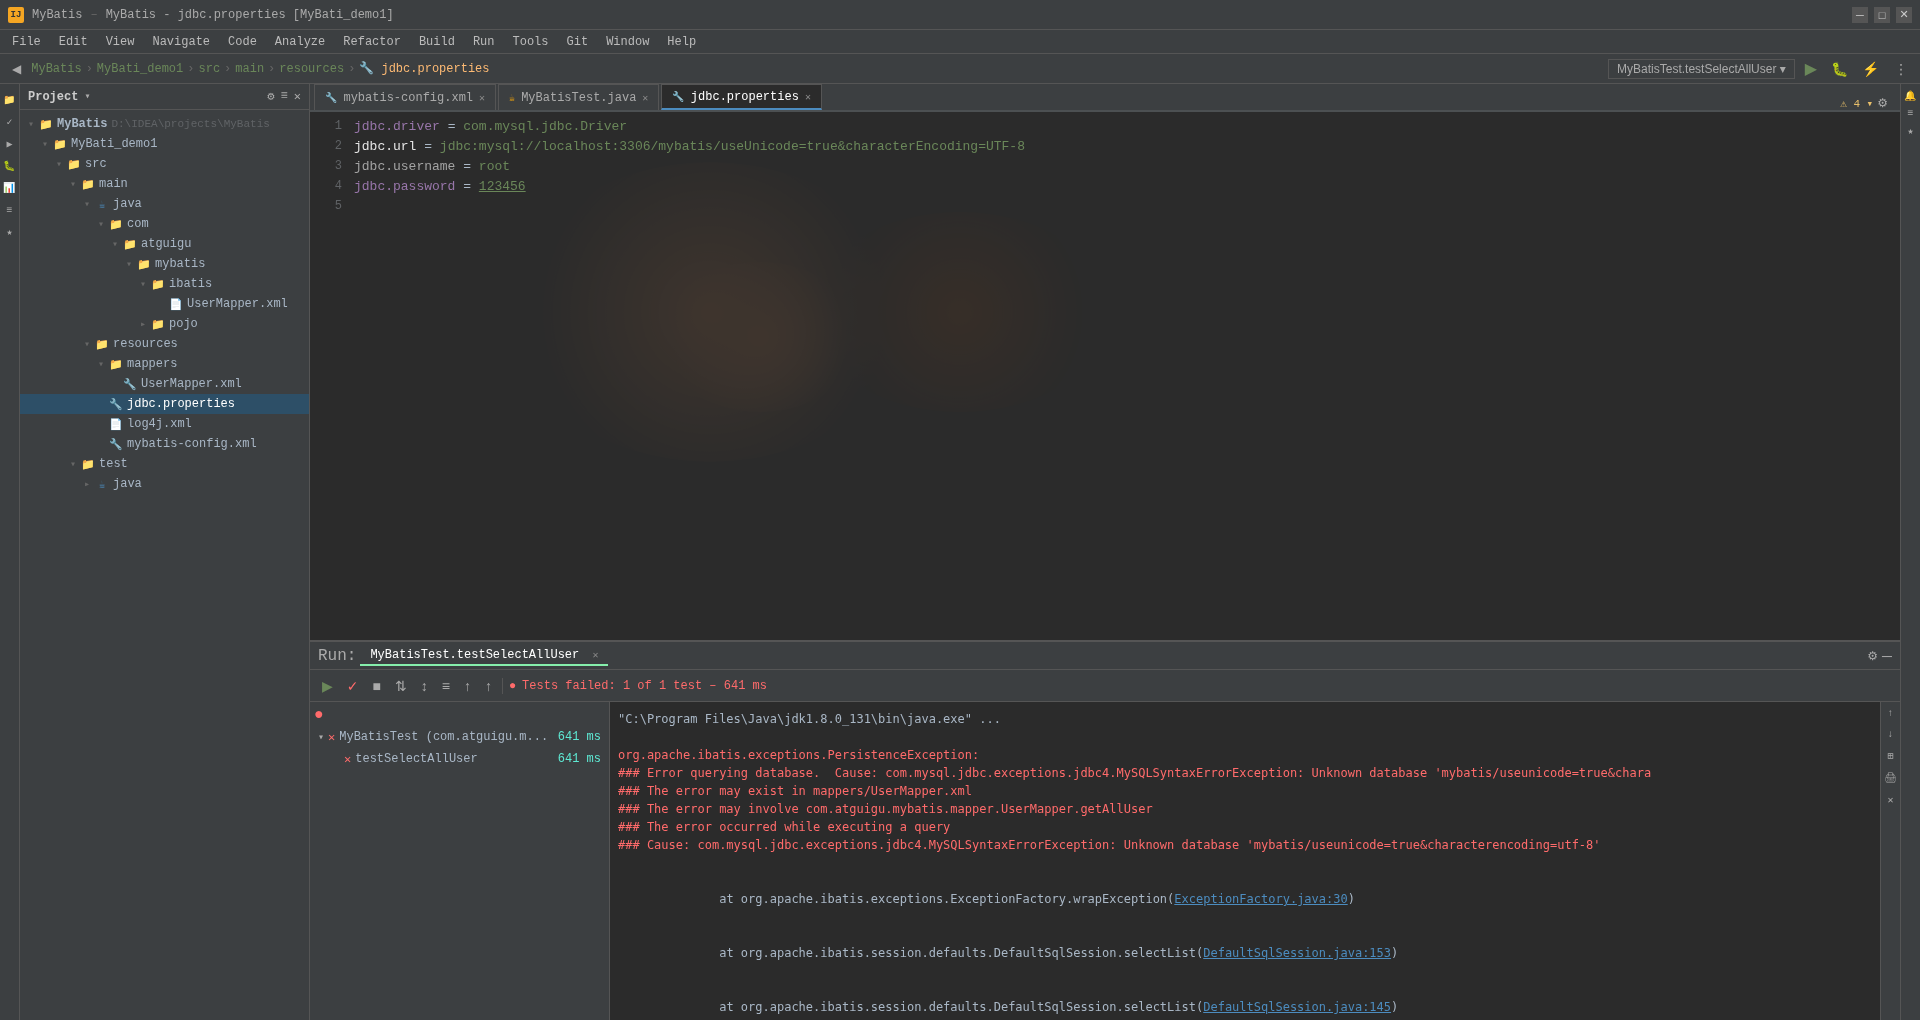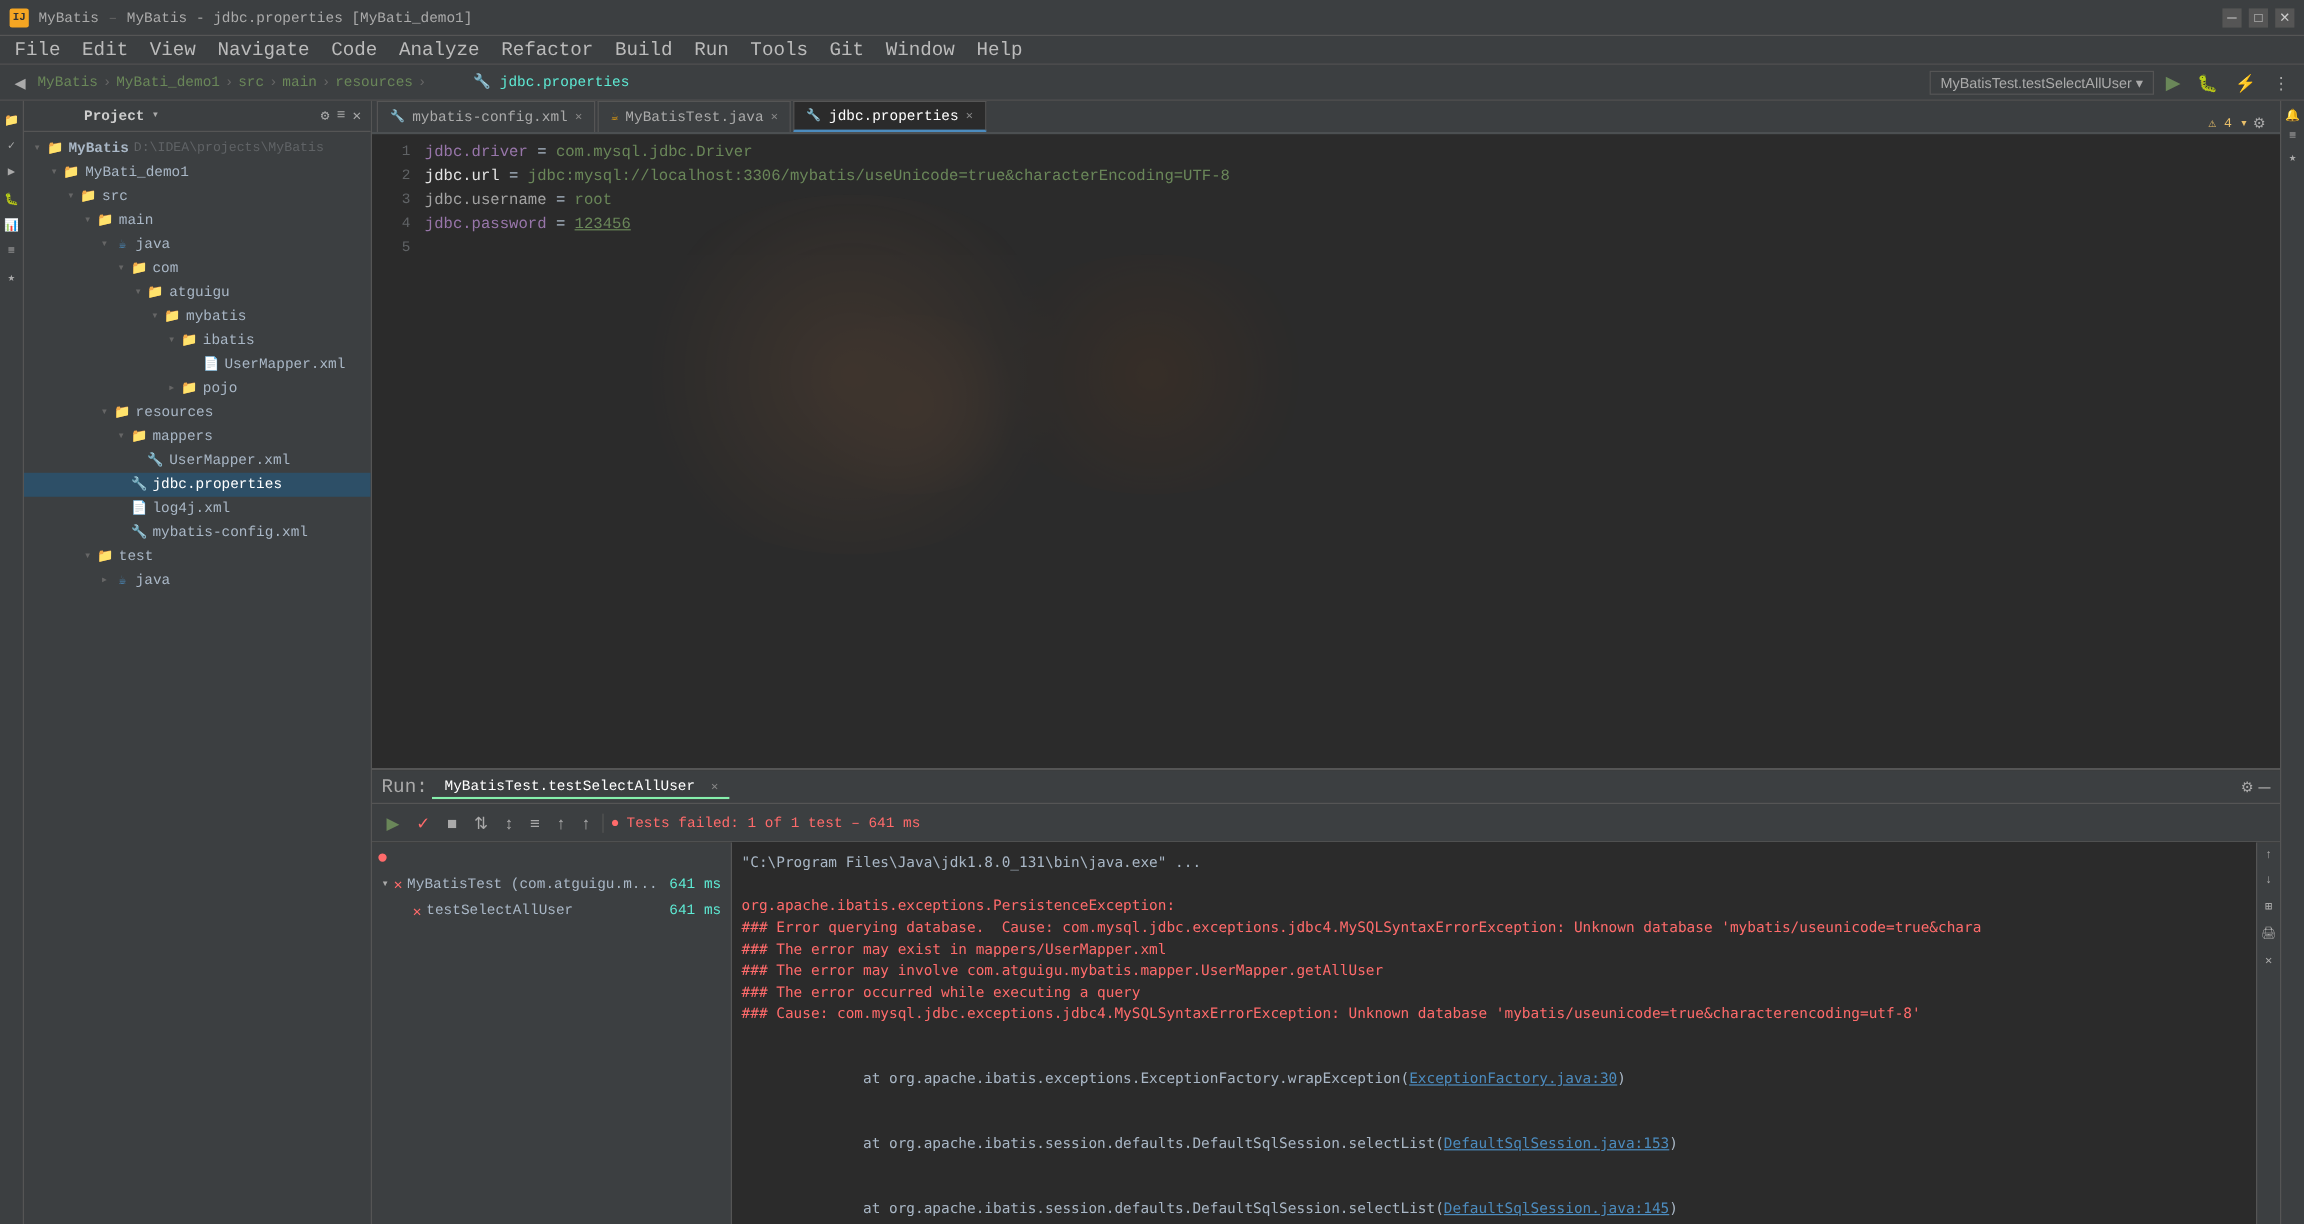--- a/index.html
+++ b/index.html
@@ -44,38 +44,38 @@
       display: flex;
       align-items: center;
       padding: 0 4px;
       border-bottom: 1px solid #555;
       gap: 2px;
     }
     .menu-item {
       padding: 2px 8px;
       color: #bbb;
       cursor: pointer;
-      font-size: 16px;
+      font-size: 12px;
       border-radius: 2px;
     }
 
     
     .toolbar {
       height: 30px;
       background: #3c3f41;
       display: flex;
       align-items: center;
       padding: 0 8px;
       gap: 6px;
       border-bottom: 1px solid #555;
     }
     .breadcrumb { display: flex; align-items: center; gap: 4px; color: #aaa; font-size: 12px; }
     .breadcrumb-sep { color: #666; }
     .breadcrumb-item { color: #6a8759; cursor: pointer; }
-    .breadcrumb-file { color: #5eead4; margin-left: 35px; }
+    .breadcrumb-file { color: #fdba74; }
     .left-icon { width: 16px; height: 16px; color: #aaa; font-size: 10px; display: flex; align-items: center; justify-content: center; cursor: pointer; }
 
     
     .project-panel {
       width: 290px;
       background: #3c3f41;
       border-right: 1px solid #555;
       display: flex;
       flex-direction: column;
       overflow: hidden;
@@ -356,21 +356,21 @@
     <div class="left-icon">✓</div>
     <div class="left-icon">▶</div>
     <div class="left-icon">🐛</div>
     <div class="left-icon">📊</div>
     <div class="left-icon">≡</div>
     <div class="left-icon">★</div>
   </div>
 
   <div class="project-panel">
     <div class="panel-header">
-      <div style="display:flex;gap:6px;margin-left:42px;">
+      <div style="display:flex;gap:6px;">
         <span style="color:#ccc;font-size:12px;font-weight:bold;">Project</span>
         <span style="color:#aaa;font-size:10px;">▾</span>
       </div>
       <div style="display:flex;gap:6px;">
         <span style="color:#aaa;cursor:pointer;">⚙</span>
         <span style="color:#aaa;cursor:pointer;">≡</span>
         <span style="color:#aaa;cursor:pointer;">✕</span>
       </div>
     </div>
     <div class="tree">

